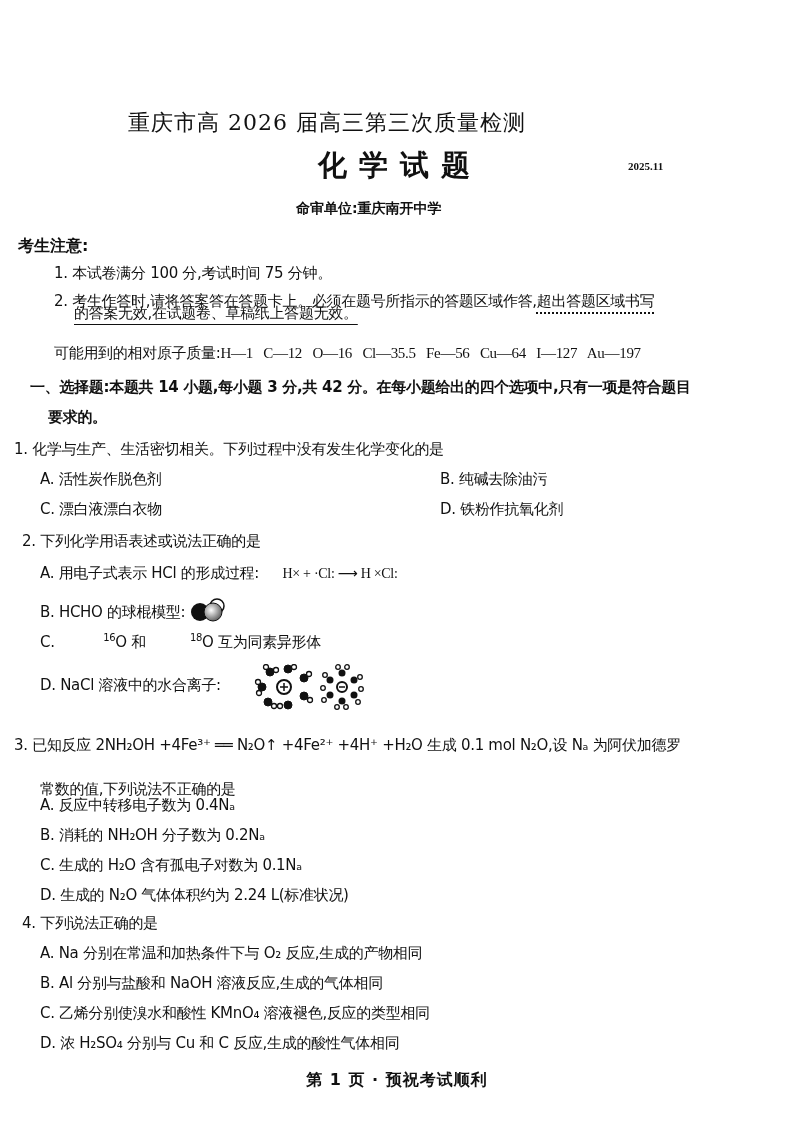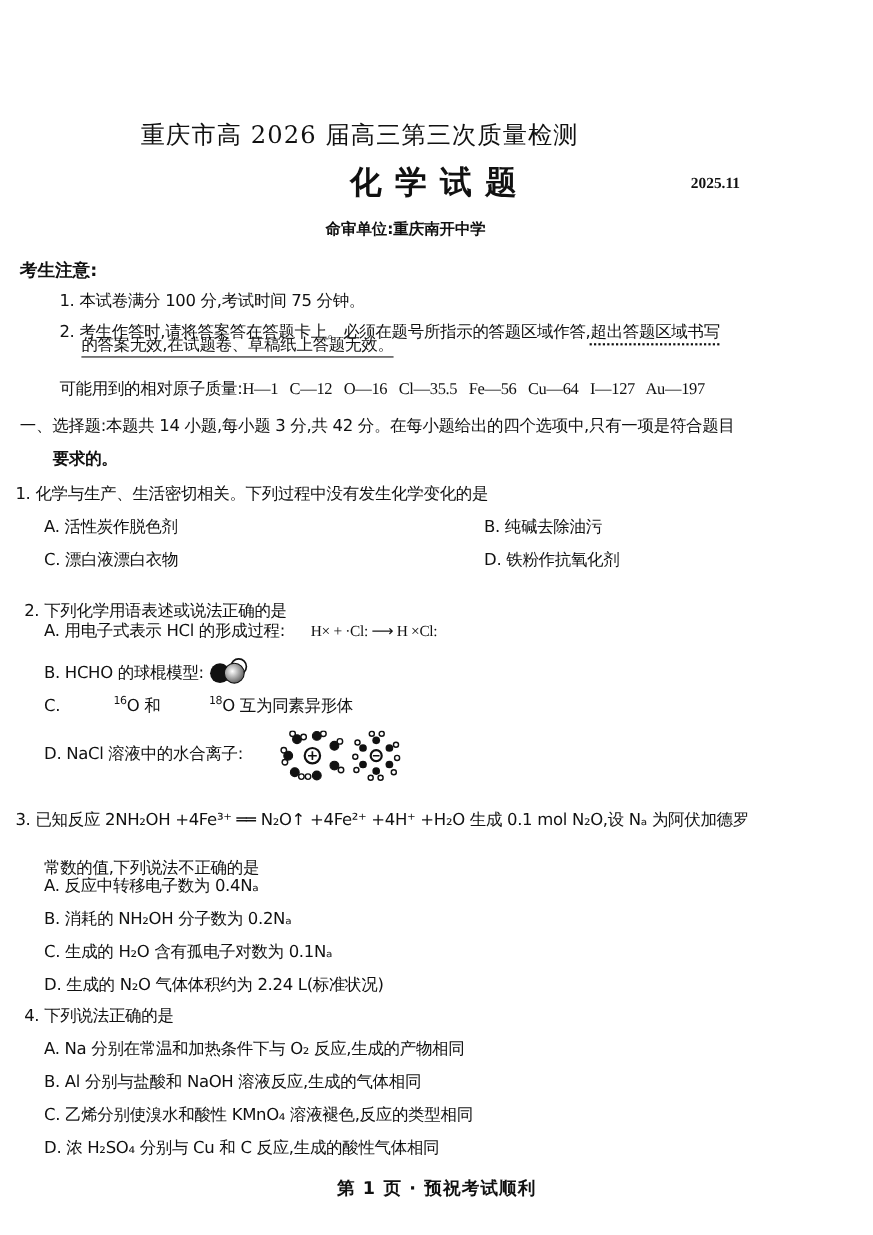--- a/index.html
+++ b/index.html
@@ -4,21 +4,21 @@
 <style>
   html, body { margin:0; padding:0; }
   body {
     width:794px; height:1123px; background:#ffffff; color:#111;
     font-family: "DejaVu Serif", "Liberation Serif", serif;
     position:relative; overflow:hidden;
   }
   .abs { position:absolute; }
   .title1 { top:108px; left:0; width:654px; text-align:center; font-size:22px; letter-spacing:1px; font-family:"DejaVu Serif", serif; }
   .title2 { top:146px; left:318px; font-size:29px; font-weight:bold; letter-spacing:12px; font-family:"DejaVu Sans", sans-serif; }
-  .date { top:160px; left:628px; font-size:14px; font-weight:bold; font-family:"Liberation Serif", serif; }
+  .date { top:160px; left:628px; font-size:11px; font-weight:bold; font-family:"Liberation Serif", serif; }
   .unit { top:200px; left:296px; font-size:14px; font-weight:bold; font-family:"DejaVu Sans", sans-serif; }
   .notice-h { top:236px; left:18px; font-size:16px; font-weight:bold; font-family:"DejaVu Sans", sans-serif; }
   .line { font-size:15px; white-space:nowrap; font-family:"DejaVu Sans", sans-serif; letter-spacing:-0.3px; }
   .dotted { text-decoration: underline dotted; text-underline-offset:6px; text-decoration-thickness:2px; }
   .q { font-size:15px; white-space:nowrap; font-family:"DejaVu Sans", sans-serif; letter-spacing:-0.3px; }
   .opt { font-size:15px; white-space:nowrap; font-family:"DejaVu Sans", sans-serif; letter-spacing:-0.3px; }
   .footer { top:1070px; left:0; width:794px; text-align:center; font-size:16px; font-weight:bold; font-family:"DejaVu Sans", sans-serif; letter-spacing:1px;}
   sub, sup { font-size:10px;margin-left:44px; }
   .inline-fig { display:inline-block; vertical-align:middle; }
 </style>
@@ -33,30 +33,30 @@
 <div class="abs notice-h">考生注意:</div>
 <div class="abs line" style="top:264px;left:54px;">1. 本试卷满分 100 分,考试时间 75 分钟。</div>
 <div class="abs line" style="top:292px;left:54px;">
   <span>2. 考生作答时,请将答案答在答题卡上。必须在题号所指示的答题区域作答,</span><span class="dotted">超出答题区域书写</span>
 </div>
 <div class="abs line dotted" style="top:304px;left:74px;text-decoration:underline;">的答案无效,在试题卷、草稿纸上答题无效。</div>
 <div class="abs line" style="top:344px;left:54px;">
   <span>可能用到的相对原子质量:</span><span style="font-family:'Liberation Serif',serif;white-space:pre;">H—1   C—12   O—16   Cl—35.5   Fe—56   Cu—64   I—127   Au—197</span>
 </div>
 
-<div class="abs line" style="top:378px;left:18px;font-weight:normal;">一、选择题:本题共 14 小题,每小题 3 分,共 42 分。在每小题给出的四个选项中,只有一项是符合题目</div>
+<div class="abs line" style="top:378px;left:30px;font-weight:bold;">一、选择题:本题共 14 小题,每小题 3 分,共 42 分。在每小题给出的四个选项中,只有一项是符合题目</div>
 <div class="abs line" style="top:408px;left:48px;font-weight:bold;">要求的。</div>
 
 <div class="abs q" style="top:440px;left:14px;">1. 化学与生产、生活密切相关。下列过程中没有发生化学变化的是</div>
 <div class="abs opt" style="top:470px;left:40px;">A. 活性炭作脱色剂</div>
 <div class="abs opt" style="top:470px;left:440px;">B. 纯碱去除油污</div>
 <div class="abs opt" style="top:500px;left:40px;">C. 漂白液漂白衣物</div>
 <div class="abs opt" style="top:500px;left:440px;">D. 铁粉作抗氧化剂</div>
 
-<div class="abs q" style="top:546px;left:22px;">2. 下列化学用语表述或说法正确的是</div>
+<div class="abs q" style="top:532px;left:22px;">2. 下列化学用语表述或说法正确的是</div>
 <div class="abs opt" style="top:564px;left:40px;">
   <span>A. 用电子式表示 HCl 的形成过程:</span>
   <span style="font-family:'Liberation Serif',serif;font-size:14px;margin-left:19px;">H× + ·Cl: ⟶ H ×Cl:</span>
 </div>
 <div class="abs opt" style="top:598px;left:40px;">
   <span>B. HCHO 的球棍模型:</span>
   <span class="inline-fig">
     <svg width="40" height="24" viewBox="0 0 40 24">
       <defs>
         <radialGradient id="gw" cx="40%" cy="40%" r="60%">

